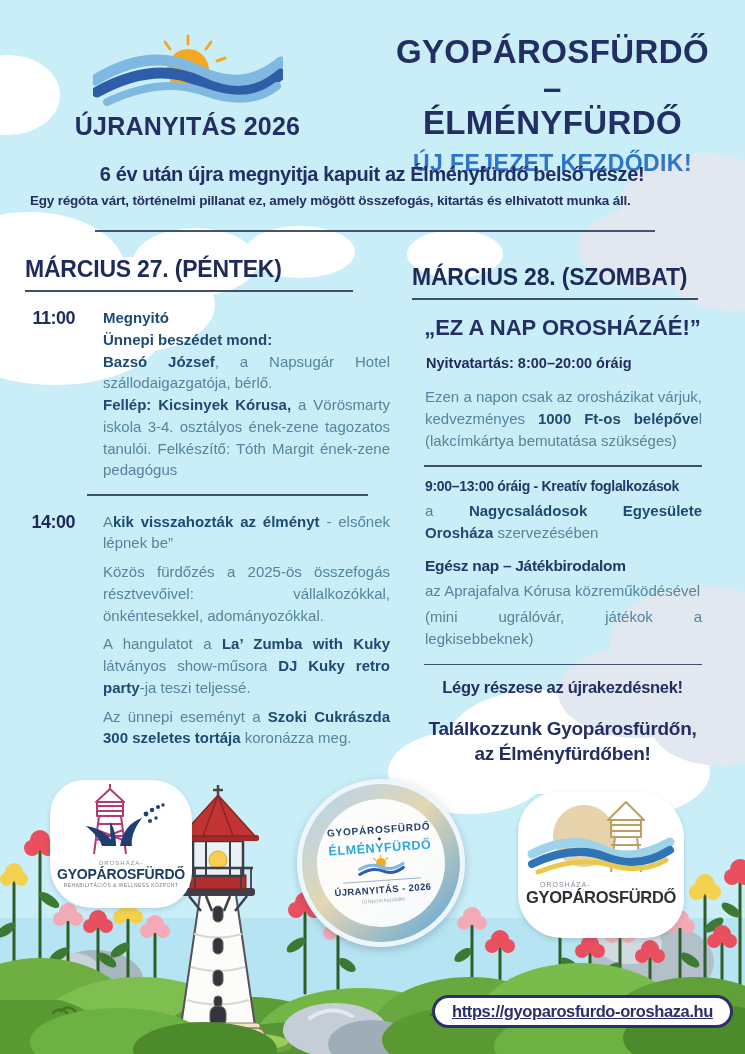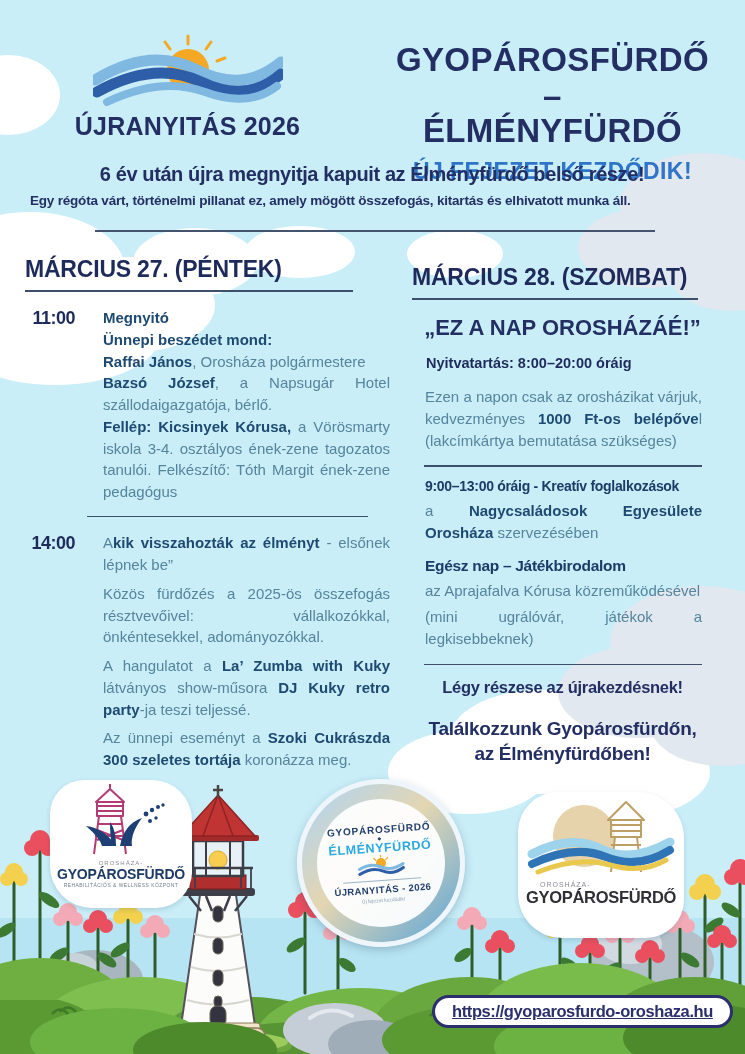--- a/index.html
+++ b/index.html
@@ -4,21 +4,21 @@
 <style>
   * { margin:0; padding:0; box-sizing:border-box; }
   body { background:#e8eef2; font-family:"Liberation Sans", sans-serif; }
   .poster { position:relative; width:745px; height:1054px; margin:0 auto;
             background:#c9eef8; overflow:hidden; }
   .abs { position:absolute; }
 
   
   .header-left { left:70px; top:28px; width:235px; text-align:center; }
   .reopening { margin-top:4px; font-size:25px; font-weight:800; color:#232e62; letter-spacing:.2px; }
-  .header-right { left:385px; top:42px; width:335px; text-align:center; }
+  .header-right { left:385px; top:34px; width:335px; text-align:center; }
   .title-line { font-size:33px; font-weight:800; color:#232e62; line-height:1.08; letter-spacing:.4px; }
   .subtitle { margin-top:9px; font-size:23px; font-weight:800; color:#2e74c8; letter-spacing:.4px; }
   .headline { left:52px; top:163px; width:640px; text-align:center;
               font-size:20px; font-weight:800; color:#232e62; letter-spacing:-.4px; }
   .subheadline { left:30px; top:193px; width:685px; text-align:left;
               font-size:13.5px; font-weight:700; color:#232e62; letter-spacing:-.2px; }
   .top-divider { left:95px; top:230px; width:560px; height:2px; background:#44536e; }
 
   
   .col-heading { font-size:23px; font-weight:800; color:#1e2a5a; letter-spacing:-.2px; }
@@ -133,21 +133,20 @@
 
   <div class="abs left-col">
     <div class="col-heading">MÁRCIUS 27. (PÉNTEK)</div>
     <div class="heading-rule" style="width:328px;"></div>
 
     <div class="event">
       <div class="event-time">11:00</div>
       <div class="event-body">
         <p style="margin-top:0;"><span class="b">Megnyitó</span></p>
         <p style="margin-top:0;"><span class="b">Ünnepi beszédet mond:</span></p>
-        <p style="margin-top:0;"><span class="b">Raffai János</span><span>, Orosháza polgármestere</span></p>
         <p style="margin-top:0;"><span class="b">Bazsó József</span><span>, a Napsugár Hotel szállodaigazgatója, bérlő.</span></p>
         <p style="margin-top:0;"><span class="b">Fellép: Kicsinyek Kórusa,</span><span> a Vörösmarty iskola 3-4. osztályos ének-zene tagozatos tanulói. Felkészítő: Tóth Margit ének-zene pedagógus</span></p>
       </div>
     </div>
 
     <div class="events-divider"></div>
 
     <div class="event">
       <div class="event-time">14:00</div>
       <div class="event-body">

